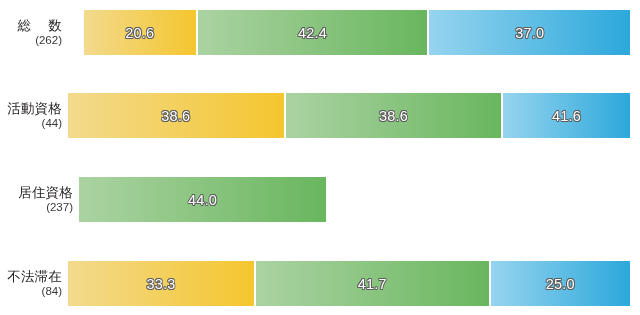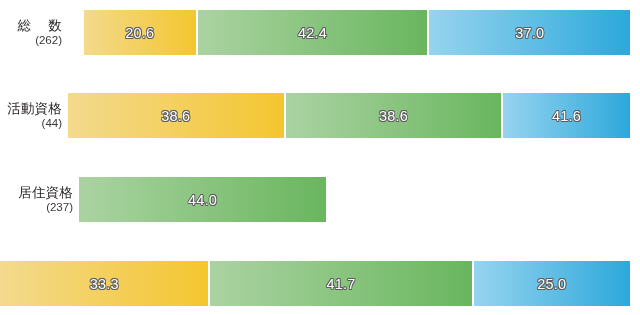--- a/index.html
+++ b/index.html
@@ -168,20 +168,24 @@
       <span class="row-label-count">(237)</span>
     </div>
     <div class="bar-track">
       <div class="bar-segment seg-green" style="width:44.0%;">
         <span class="seg-value">44.0</span>
       </div>
     </div>
   </div>
 
   <div class="chart-row" style="top:261px;">
+    <div class="row-label-block">
+      <span class="row-label-name">不法滞在</span>
+      <span class="row-label-count">(84)</span>
+    </div>
     <div class="bar-track">
       <div class="bar-segment seg-amber" style="width:33.3%;">
         <span class="seg-value">33.3</span>
       </div>
       <div class="bar-segment seg-green" style="width:41.7%;">
         <span class="seg-value">41.7</span>
       </div>
       <div class="bar-segment seg-blue" style="width:25.0%;">
         <span class="seg-value">25.0</span>
       </div>

